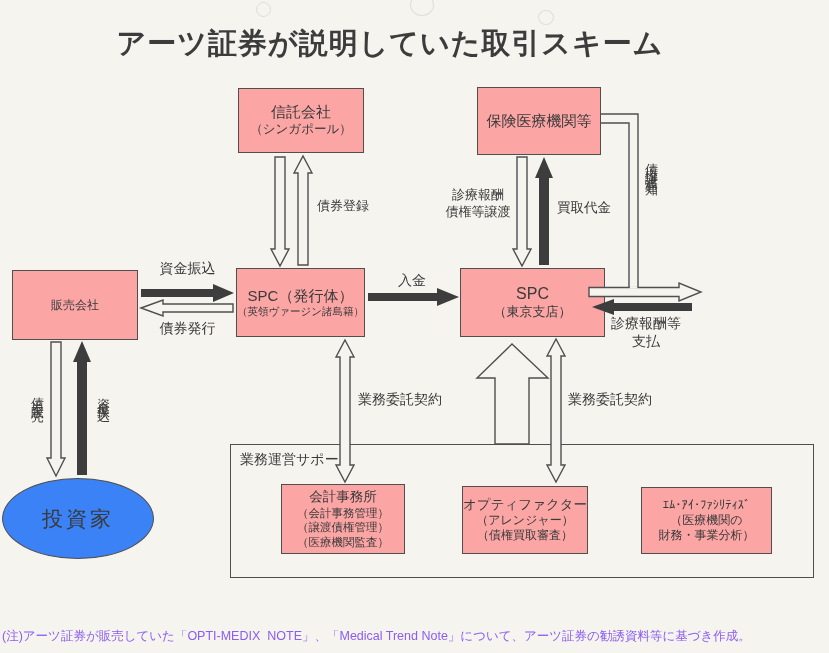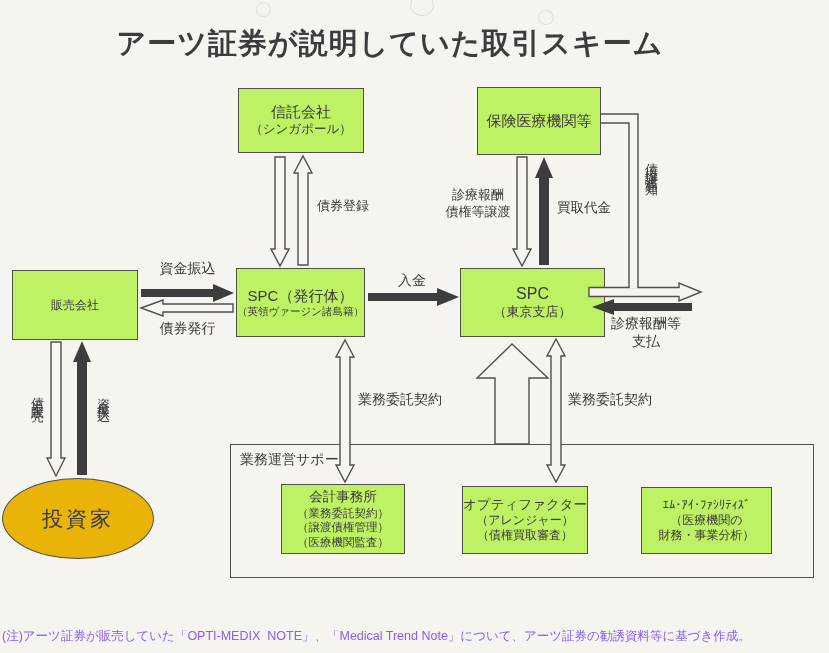--- a/index.html
+++ b/index.html
@@ -12,29 +12,29 @@
     overflow:hidden;
   }
   .title{
     position:absolute;left:60px;top:24px;width:660px;
     text-align:center;font-size:29px;font-weight:600;
     letter-spacing:1px;color:#3c3c3c;
   }
   .box{
     position:absolute;
     border:1.4px solid #4f4f4f;
-    background:#bef264;
+    background:#fca5a5;
     display:flex;flex-direction:column;justify-content:center;
     text-align:center;line-height:1.25;white-space:nowrap;
     box-sizing:border-box;
   }
   .ellipse{
     position:absolute;
     border:1.4px solid #4f4f4f;border-radius:50%;
-    background:#eab308;
+    background:#3b82f6;
     display:flex;justify-content:center;align-items:center;
   }
   .container-box{
     position:absolute;
     border:1.4px solid #4f4f4f;
     background:transparent;
     box-sizing:border-box;
   }
   .group-label{position:absolute;left:9px;top:6px;font-size:14px;}
   .arrows{position:absolute;left:0;top:0;}
@@ -91,21 +91,21 @@
   <div class="ellipse" style="left:2px;top:478px;width:150px;height:79px">
     <div class="f21">投資家</div>
   </div>
 
   <div class="container-box" style="left:230px;top:444px;width:584px;height:134px">
     <div class="group-label">業務運営サポート</div>
   </div>
 
   <div class="box" style="left:281px;top:484px;width:124px;height:70px">
     <div class="f135">会計事務所</div>
-    <div class="f115">（業務委託契約）</div>
+    <div class="f115">（会計事務管理）</div>
     <div class="f115">（譲渡債権管理）</div>
     <div class="f115">（医療機関監査）</div>
   </div>
 
   <div class="box" style="left:462px;top:486px;width:126px;height:68px">
     <div class="f135">オプティファクター</div>
     <div class="f12">（アレンジャー）</div>
     <div class="f12">（債権買取審査）</div>
   </div>
 

